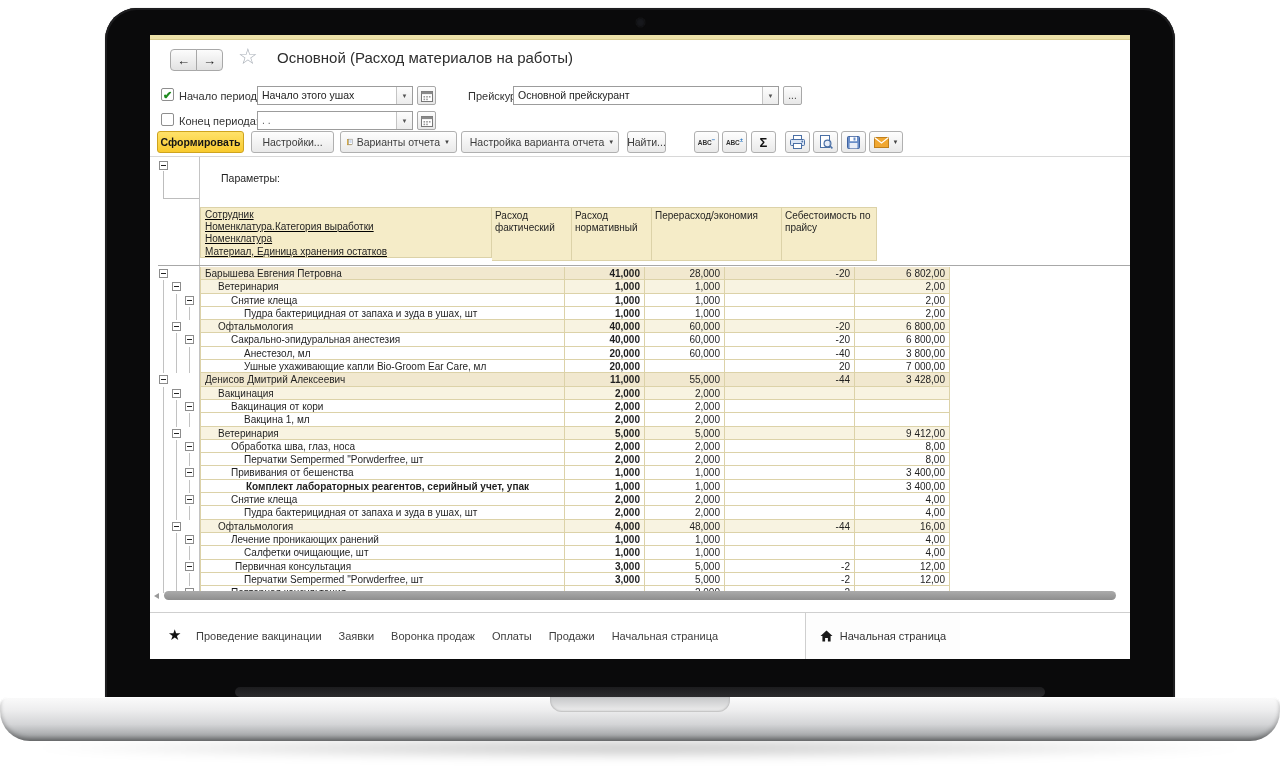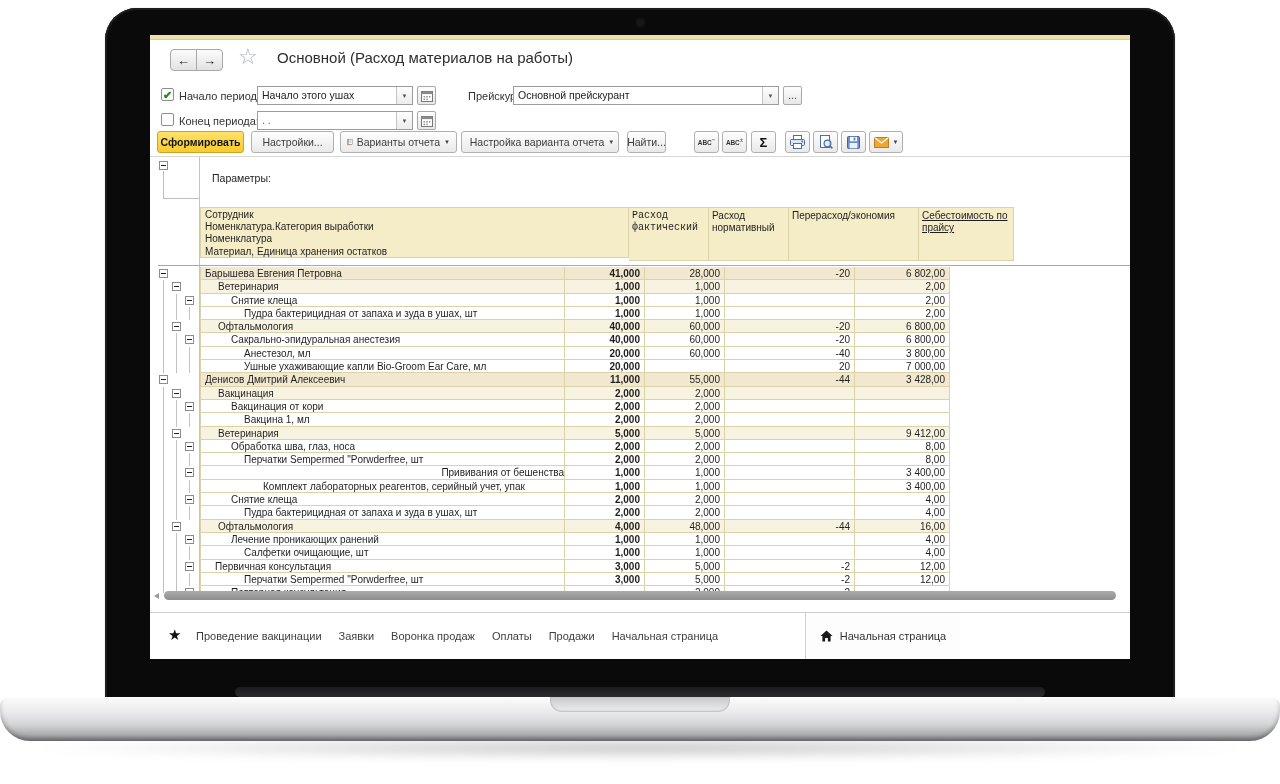--- a/index.html
+++ b/index.html
@@ -35,24 +35,24 @@
   .abc{font-size:6.5px;font-weight:bold;color:#333;letter-spacing:0;}
   .abc sup{font-size:6px;color:#1f6fbf;}
   .sigma{font-size:13px;font-weight:bold;color:#111;}
   .tb-sep{position:absolute;left:0;top:121px;width:100%;height:1px;background:#d8d8d8;}
   
   .gut-line{position:absolute;left:49px;top:122px;width:1px;height:434px;background:#c4c4c4;}
   .hbox{position:absolute;left:9px;top:126px;width:9px;height:9px;border:1px solid #8d8d8d;background:#fff;box-sizing:border-box;}
   .hbox .mline{margin-top:3px;}
   .lvert{position:absolute;left:13px;top:136px;width:1px;height:27px;background:#bdbdbd;}
   .lhorz{position:absolute;left:13px;top:163px;width:36px;height:1px;background:#bdbdbd;}
-  .params-label{position:absolute;left:62px;top:137px;font-size:10.5px;color:#222;}
+  .params-label{position:absolute;left:71px;top:137px;font-size:10.5px;color:#222;}
   .params-lines{position:absolute;left:118px;top:137px;font-size:10.5px;color:#222;line-height:14.5px;}
   .hdr-wrap{position:absolute;left:0;top:172px;display:flex;}
-  .hdr-labels{width:429px;margin-left:50px;}
+  .hdr-labels{width:292px;margin-left:50px;text-decoration:underline;}
   .hdr-label-row{height:13.5px;box-sizing:border-box;border:1px solid #dcd2a8;border-top:none;background:#f5ecc8;font-size:10px;color:#1f1f1f;padding:1px 0 0 4px;line-height:11px;white-space:nowrap;overflow:hidden;}
   .hdr-label-row:first-child{border-top:1px solid #dcd2a8;}
   .hdr-label-row + .hdr-label-row{margin-top:-1px;}
   .hdr-col{height:54px;box-sizing:border-box;border:1px solid #dcd2a8;border-left:none;background:#f5ecc8;font-size:10px;color:#1f1f1f;padding:2px 3px;line-height:12px;}
   .freeze-line{position:absolute;left:8px;right:0;top:230px;height:1px;background:#a8a8a8;}
   .datarows{position:absolute;left:0;top:232px;width:980px;height:326px;overflow:hidden;}
   .trow{display:flex;height:13.3px;box-sizing:border-box;font-size:10px;color:#1f1f1f;}
   .cell{box-sizing:border-box;border-right:1px solid #dcd2a8;border-bottom:1px solid #dcd2a8;line-height:12px;padding-top:1px;white-space:nowrap;overflow:hidden;background:#fff;}
   .c-label{width:365px;border-left:1px solid #dcd2a8;}
   .num{text-align:right;padding-right:4px;}
@@ -222,24 +222,24 @@
   <div class="params-label">Параметры:</div>
 
   <div class="hdr-wrap">
     <div class="hdr-labels" id="hdr-labels">
         <div class="hdr-label-row">Сотрудник</div>
         <div class="hdr-label-row">Номенклатура.Категория выработки</div>
         <div class="hdr-label-row">Номенклатура</div>
         <div class="hdr-label-row">Материал, Единица хранения остатков</div>
       </div>
     <div id="hdr-cols" style="display:flex;">
-        <div class="hdr-col" style="width: 80px; font-family: Liberation Mono, monospace;">Расход фактический</div>
+        <div class="hdr-col" style="width: 80px;">Расход фактический</div>
         <div class="hdr-col" style="width: 80px;">Расход нормативный</div>
         <div class="hdr-col" style="width: 130px;">Перерасход/экономия</div>
-        <div class="hdr-col" style="width: 95px; text-decoration: underline;">Себестоимость по прайсу</div>
+        <div class="hdr-col" style="width: 95px;">Себестоимость по прайсу</div>
       </div>
   </div>
   <div class="freeze-line"></div>
 
   <div class="datarows" id="rows">
       <div class="trow lvl0">
         <div class="gut">
           <div class="mbox" style="left: 9px;">
             <div class="mline"></div>
           </div>
@@ -431,33 +431,33 @@
         <div class="cell num c-cost">8,00</div>
       </div>
       <div class="trow">
         <div class="gut">
           <div class="rail" style="left: 13px;"></div>
           <div class="rail" style="left: 26px;"></div>
           <div class="mbox" style="left: 35px;">
             <div class="mline"></div>
           </div>
         </div>
-        <div class="cell c-label" style="padding-left: 24px; text-align: right;">Прививания от бешенства</div>
+        <div class="cell c-label" style="padding-left: 30px;">Прививания от бешенства</div>
         <div class="cell num c-fact">1,000</div>
         <div class="cell num c-norm">1,000</div>
         <div class="cell num c-over"></div>
         <div class="cell num c-cost">3 400,00</div>
       </div>
       <div class="trow">
         <div class="gut">
           <div class="rail" style="left: 13px;"></div>
           <div class="rail" style="left: 26px;"></div>
           <div class="rail" style="left: 39px;"></div>
         </div>
-        <div class="cell c-label" style="padding-left: 62px;">Комплект лабораторных реагентов, серийный учет, упак</div>
+        <div class="cell c-label" style="padding-left: 45px; font-weight: bold;">Комплект лабораторных реагентов, серийный учет, упак</div>
         <div class="cell num c-fact">1,000</div>
         <div class="cell num c-norm">1,000</div>
         <div class="cell num c-over"></div>
         <div class="cell num c-cost">3 400,00</div>
       </div>
       <div class="trow">
         <div class="gut">
           <div class="rail" style="left: 13px;"></div>
           <div class="rail" style="left: 26px;"></div>
           <div class="mbox" style="left: 35px;">
@@ -522,21 +522,21 @@
         <div class="cell num c-cost">4,00</div>
       </div>
       <div class="trow">
         <div class="gut">
           <div class="rail" style="left: 13px;"></div>
           <div class="rail" style="left: 26px;"></div>
           <div class="mbox" style="left: 35px;">
             <div class="mline"></div>
           </div>
         </div>
-        <div class="cell c-label" style="padding-left: 14px;">Первичная консультация</div>
+        <div class="cell c-label" style="padding-left: 34px;">Первичная консультация</div>
         <div class="cell num c-fact">3,000</div>
         <div class="cell num c-norm">5,000</div>
         <div class="cell num c-over">-2</div>
         <div class="cell num c-cost">12,00</div>
       </div>
       <div class="trow">
         <div class="gut">
           <div class="rail" style="left: 13px;"></div>
           <div class="rail" style="left: 26px;"></div>
           <div class="rail" style="left: 39px;"></div>

